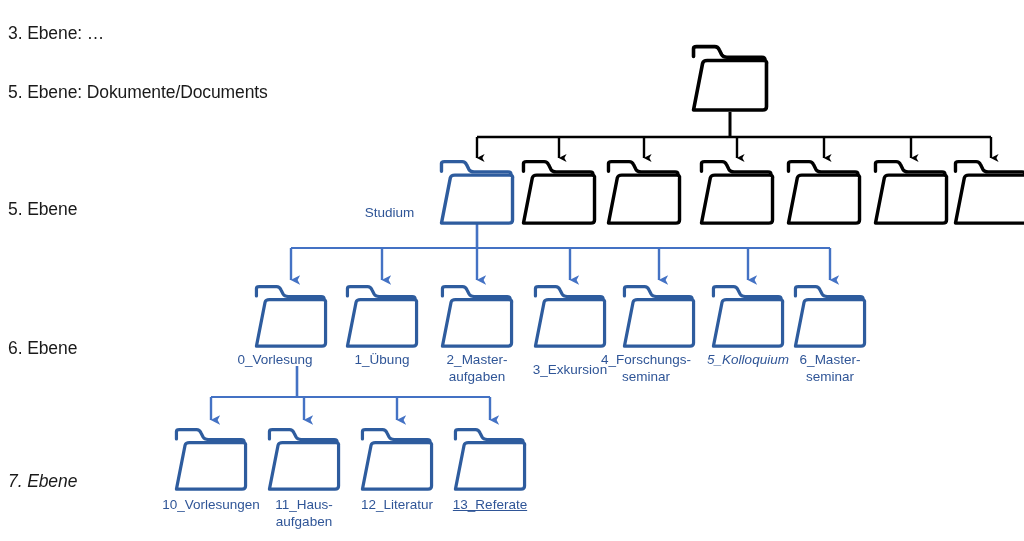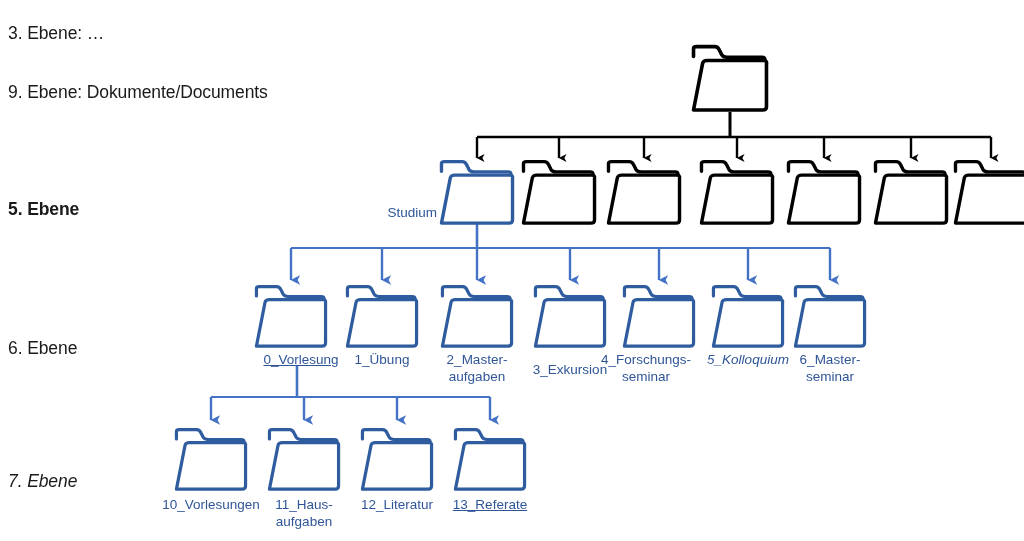--- a/index.html
+++ b/index.html
@@ -39,21 +39,21 @@
   .node-label {
     position: absolute;
     font-family: "Liberation Sans", sans-serif;
     font-size: 13.5px;
     color: #2f5597;
     text-align: center;
     line-height: 1.25;
     white-space: pre-line;
   }
   .node-label.left {
-    text-align: right;
+    text-align: center;
   }
 </style>
 </head>
 <body>
 
 <div id="canvas">
 
   <svg class="layer" viewBox="0 0 1024 541">
     <defs>
       <marker id="arrow-black" markerWidth="9" markerHeight="9" refX="4.3" refY="7.6" orient="auto" markerUnits="userSpaceOnUse">
@@ -164,29 +164,29 @@
         </g>
         <g>
           <path d="M 455.44 429.92 L 455.44 422.48 Q 455.44 420.62 458.32 420.62 L 475.6 420.62 Q 478.48 420.62 479.92 423.72 L 482.08 428.06 Q 483.52 430.54 487.12 430.54 L 520.24 430.54 Q 523.12 430.54 523.12 433.02 L 523.12 438.6" fill="none" stroke="#2e5c9e" stroke-width="3.2" stroke-linecap="round" stroke-linejoin="round"></path>
           <path d="M 455.44 480.14 L 464.08 436.12 Q 464.8 433.64 468.4 433.64 L 521.68 433.64 Q 525.28 433.64 524.56 436.74 L 524.56 477.04 Q 524.56 480.14 520.96 480.14 Z" fill="#ffffff" stroke="#2e5c9e" stroke-width="3.2" stroke-linecap="round" stroke-linejoin="round"></path>
         </g>
       </g>
   </svg>
 
   <div id="level-labels">
       <div class="level-label" style="left: 8px; top: 14px;">3. Ebene: …</div>
-      <div class="level-label" style="left: 8px; top: 73px;">9. Ebene: Dokumente/Documents</div>
-      <div class="level-label" style="left: 8px; top: 190px; font-weight: bold;">5. Ebene</div>
+      <div class="level-label" style="left: 8px; top: 73px;">5. Ebene: Dokumente/Documents</div>
+      <div class="level-label" style="left: 8px; top: 190px;">5. Ebene</div>
       <div class="level-label" style="left: 8px; top: 329px;">6. Ebene</div>
       <div class="level-label" style="left: 8px; top: 462px; font-style: italic;">7. Ebene</div>
     </div>
 
   <div id="node-labels">
       <div class="node-label left" style="left: 342px; width: 95px; top: 196px;">Studium</div>
-      <div class="node-label" style="left: 241px; width: 120px; top: 343px; text-decoration: underline;">0_Vorlesung</div>
+      <div class="node-label" style="left: 215px; width: 120px; top: 343px;">0_Vorlesung</div>
       <div class="node-label" style="left: 322px; width: 120px; top: 343px;">1_Übung</div>
       <div class="node-label" style="left: 417px; width: 120px; top: 343px;">2_Master-
 aufgaben</div>
       <div class="node-label" style="left: 510px; width: 120px; top: 353px;">3_Exkursion</div>
       <div class="node-label" style="left: 586px; width: 120px; top: 343px;">4_Forschungs-
 seminar</div>
       <div class="node-label" style="left: 688px; width: 120px; top: 343px; font-style: italic;">5_Kolloquium</div>
       <div class="node-label" style="left: 770px; width: 120px; top: 343px;">6_Master-
 seminar</div>
       <div class="node-label" style="left: 151px; width: 120px; top: 488px;">10_Vorlesungen</div>

